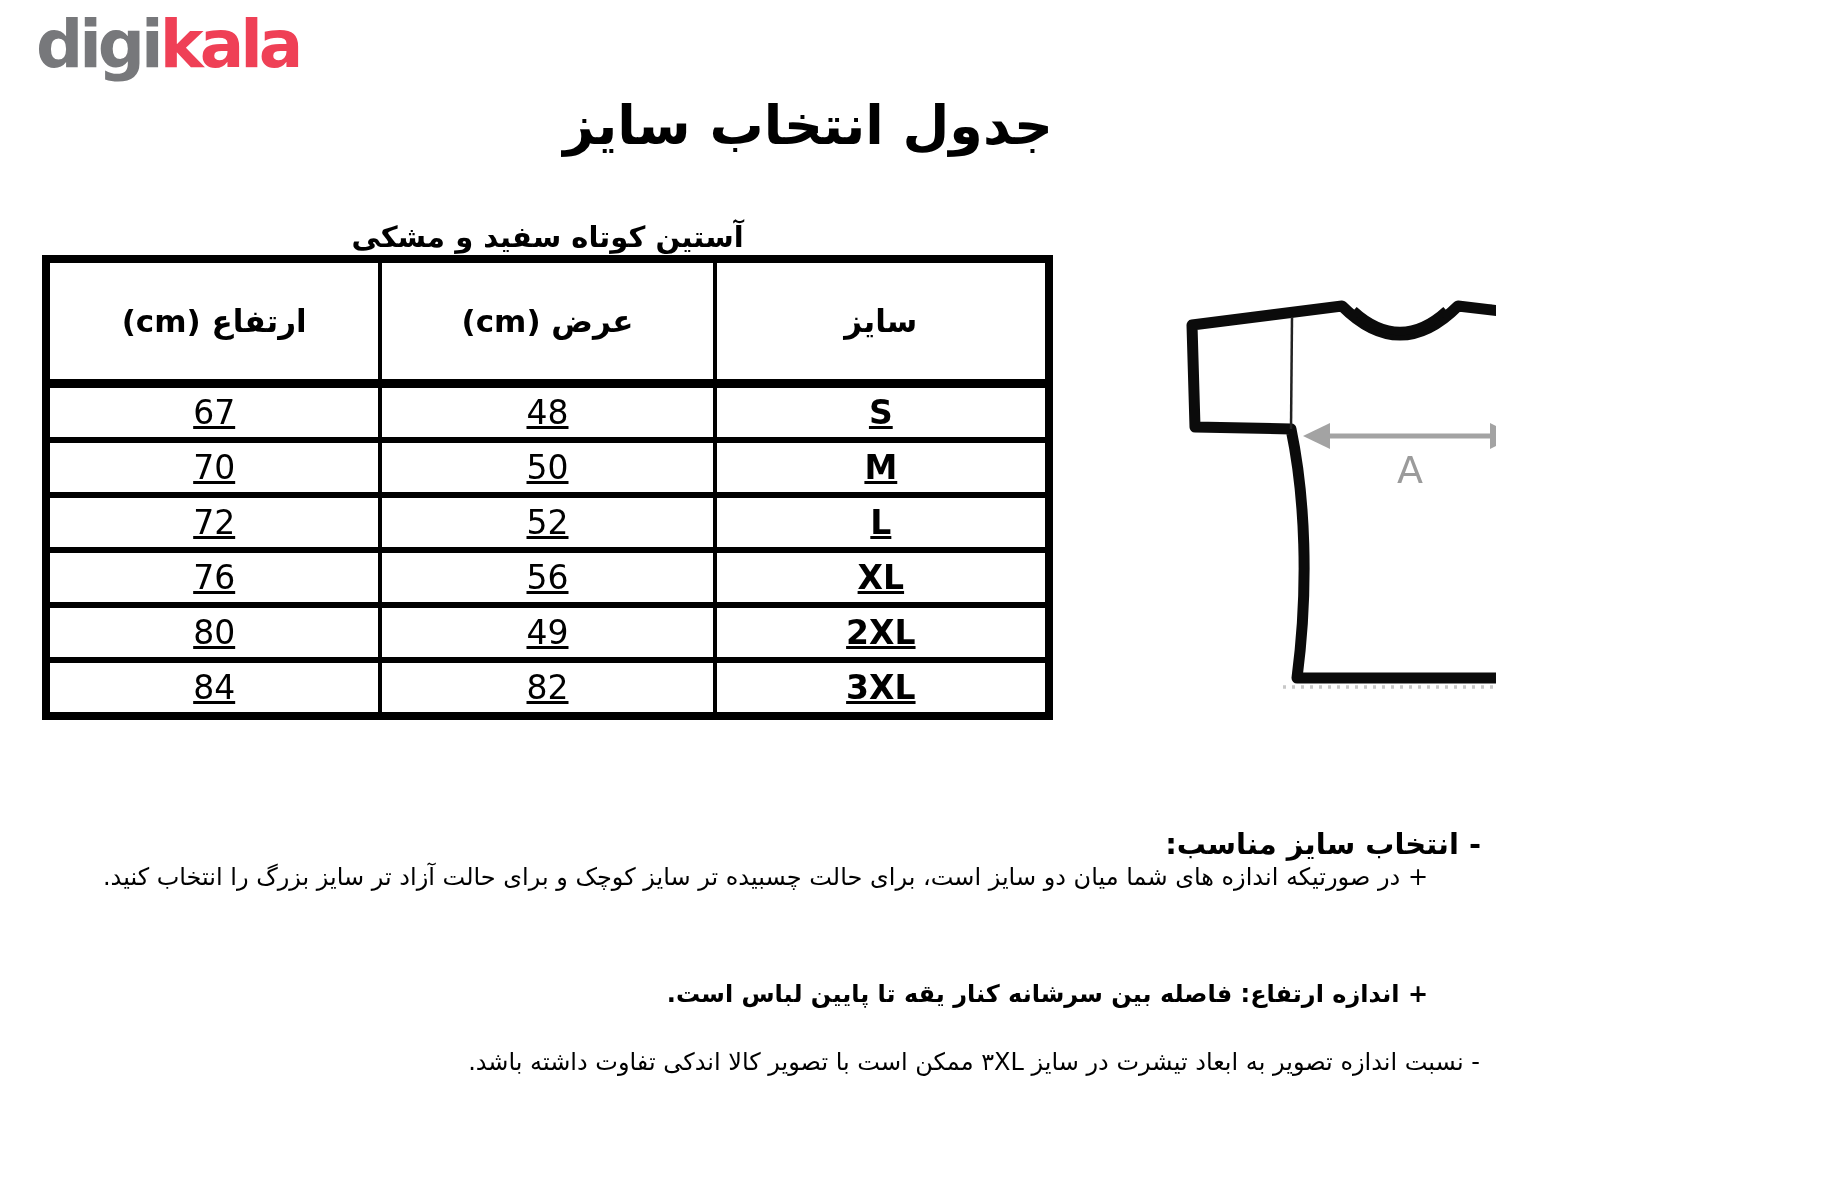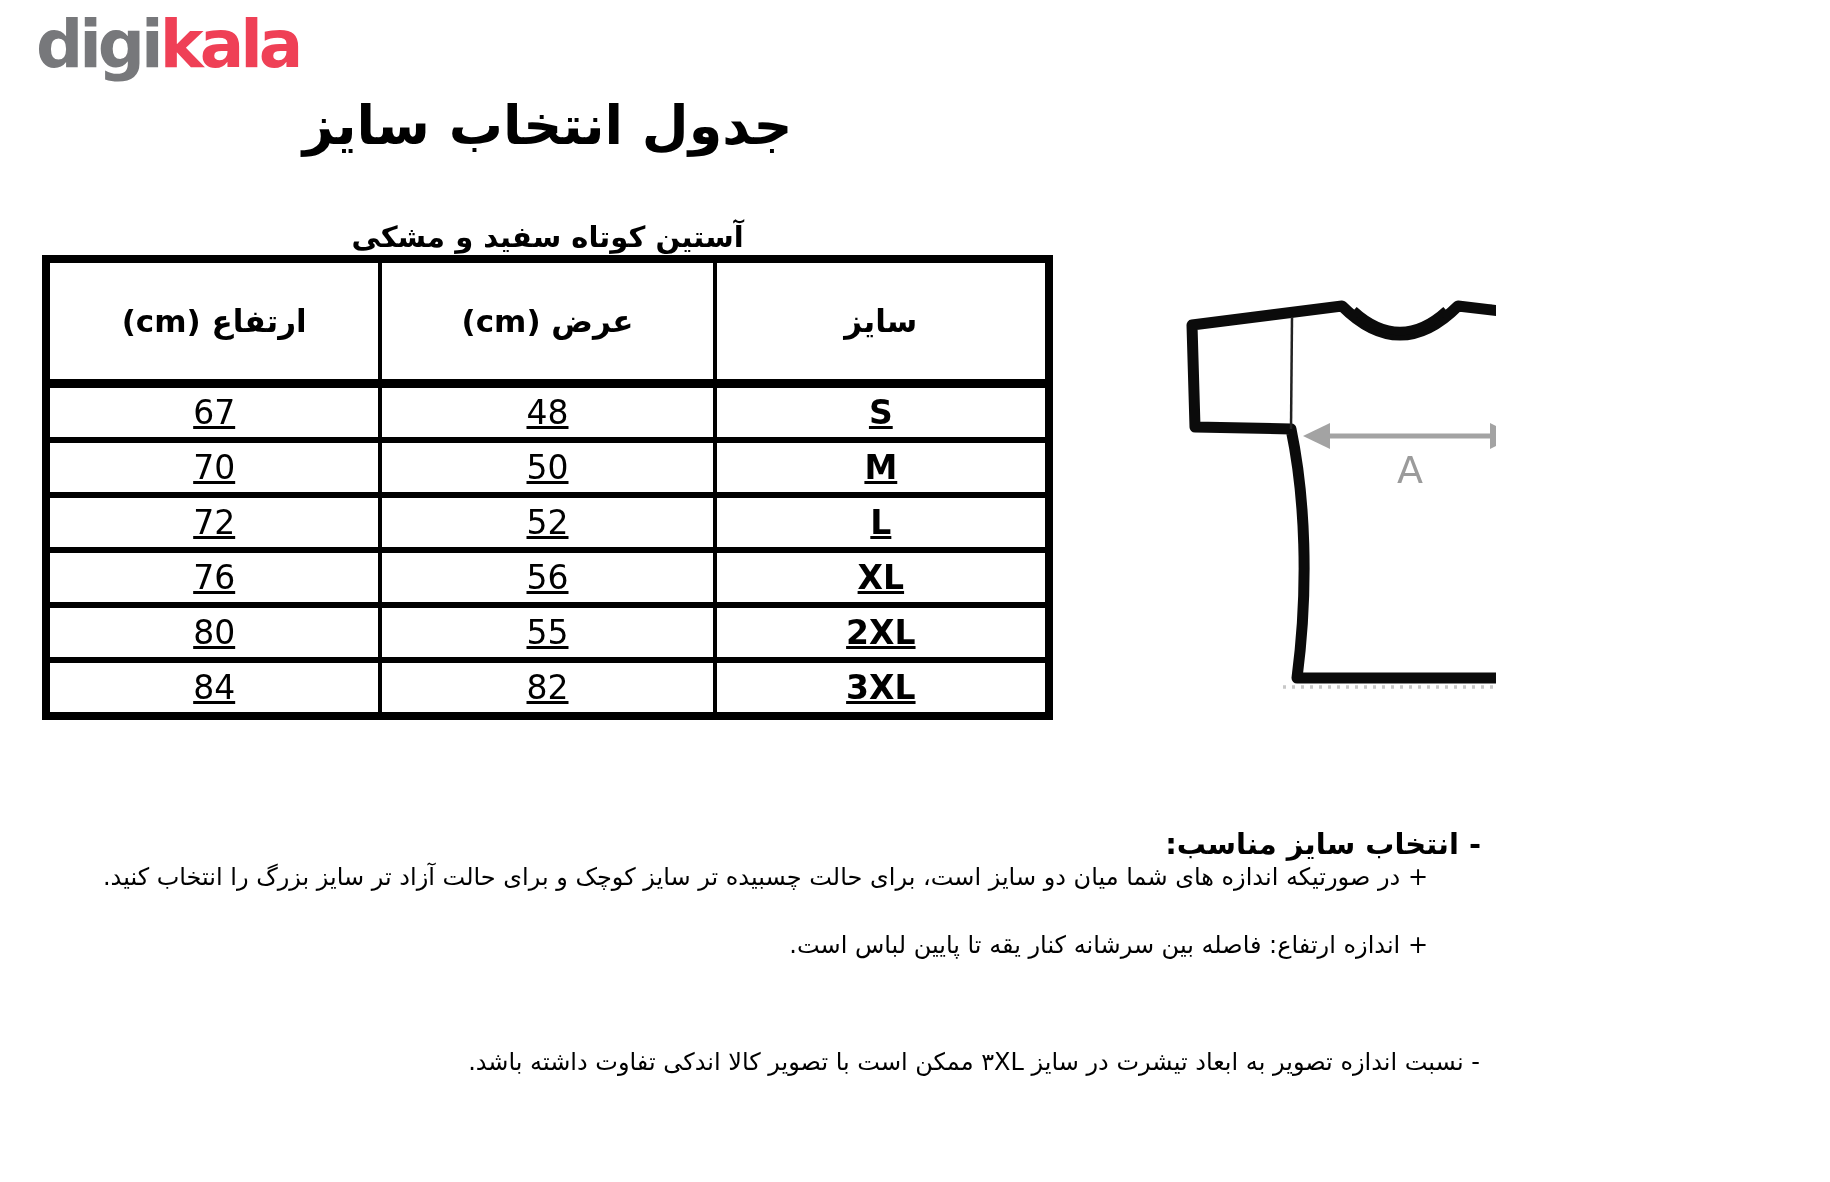--- a/index.html
+++ b/index.html
@@ -6,21 +6,21 @@
   #page{position:relative;width:1496px;height:1182px;background:#ffffff;overflow:hidden;
         font-family:"DejaVu Sans",sans-serif;color:#000;}
 
   
   .logo{position:absolute;left:36px;top:12px;font-size:66px;font-weight:bold;
         letter-spacing:-4px;line-height:1;}
   .logo .digi{color:#77787b;}
   .logo .kala{color:#ef4056;}
 
   
-  .title{position:absolute;left:42px;top:94px;width:1011px;text-align:center;
+  .title{position:absolute;left:42px;top:94px;width:1011px;
          direction:rtl;font-size:54px;font-weight:bold;}
   .subtitle{position:absolute;left:42px;top:220px;width:1011px;text-align:center;
             direction:rtl;font-size:29px;font-weight:bold;}
 
   
   table.size-table{position:absolute;left:42px;top:255px;width:1011px;
                    border-collapse:collapse;direction:rtl;table-layout:fixed;
                    border:8px solid #000;}
   table.size-table th,table.size-table td{
       border:6px solid #000;border-left-width:4px;border-right-width:4px;
@@ -30,21 +30,21 @@
   table.size-table tbody td.size-cell{font-weight:bold;}
 
   
   .tshirt-wrap{position:absolute;left:1140px;top:276px;width:600px;height:430px;}
 
   
   .note{position:absolute;direction:rtl;white-space:nowrap;font-size:24px;line-height:1.3;}
   .note-head{right:15px;top:790px;font-size:29px;font-weight:bold;margin-top:36px;}
   .note-1{right:68px;top:862px;}
   .note-2{right:68px;top:924px;}
-  .note-3{right:68px;top:930px;}
+  .note-3{right:68px;top:979px;font-weight:bold;}
   .note-4{right:16px;top:1047px;}
   .note-5{right:16px;top:1117px;}
 </style>
 </head>
 <body>
 
 <div id="page">
 
   <div class="logo">
     <span class="digi">digi</span><span class="kala">kala</span>
@@ -77,21 +77,21 @@
         <td>52</td>
         <td>72</td>
       </tr>
       <tr>
         <td class="size-cell">XL</td>
         <td>56</td>
         <td>76</td>
       </tr>
       <tr>
         <td class="size-cell">2XL</td>
-        <td>55</td>
+        <td>49</td>
         <td>80</td>
       </tr>
       <tr>
         <td class="size-cell">3XL</td>
         <td>82</td>
         <td>84</td>
       </tr>
     </tbody>
   </table>
 

